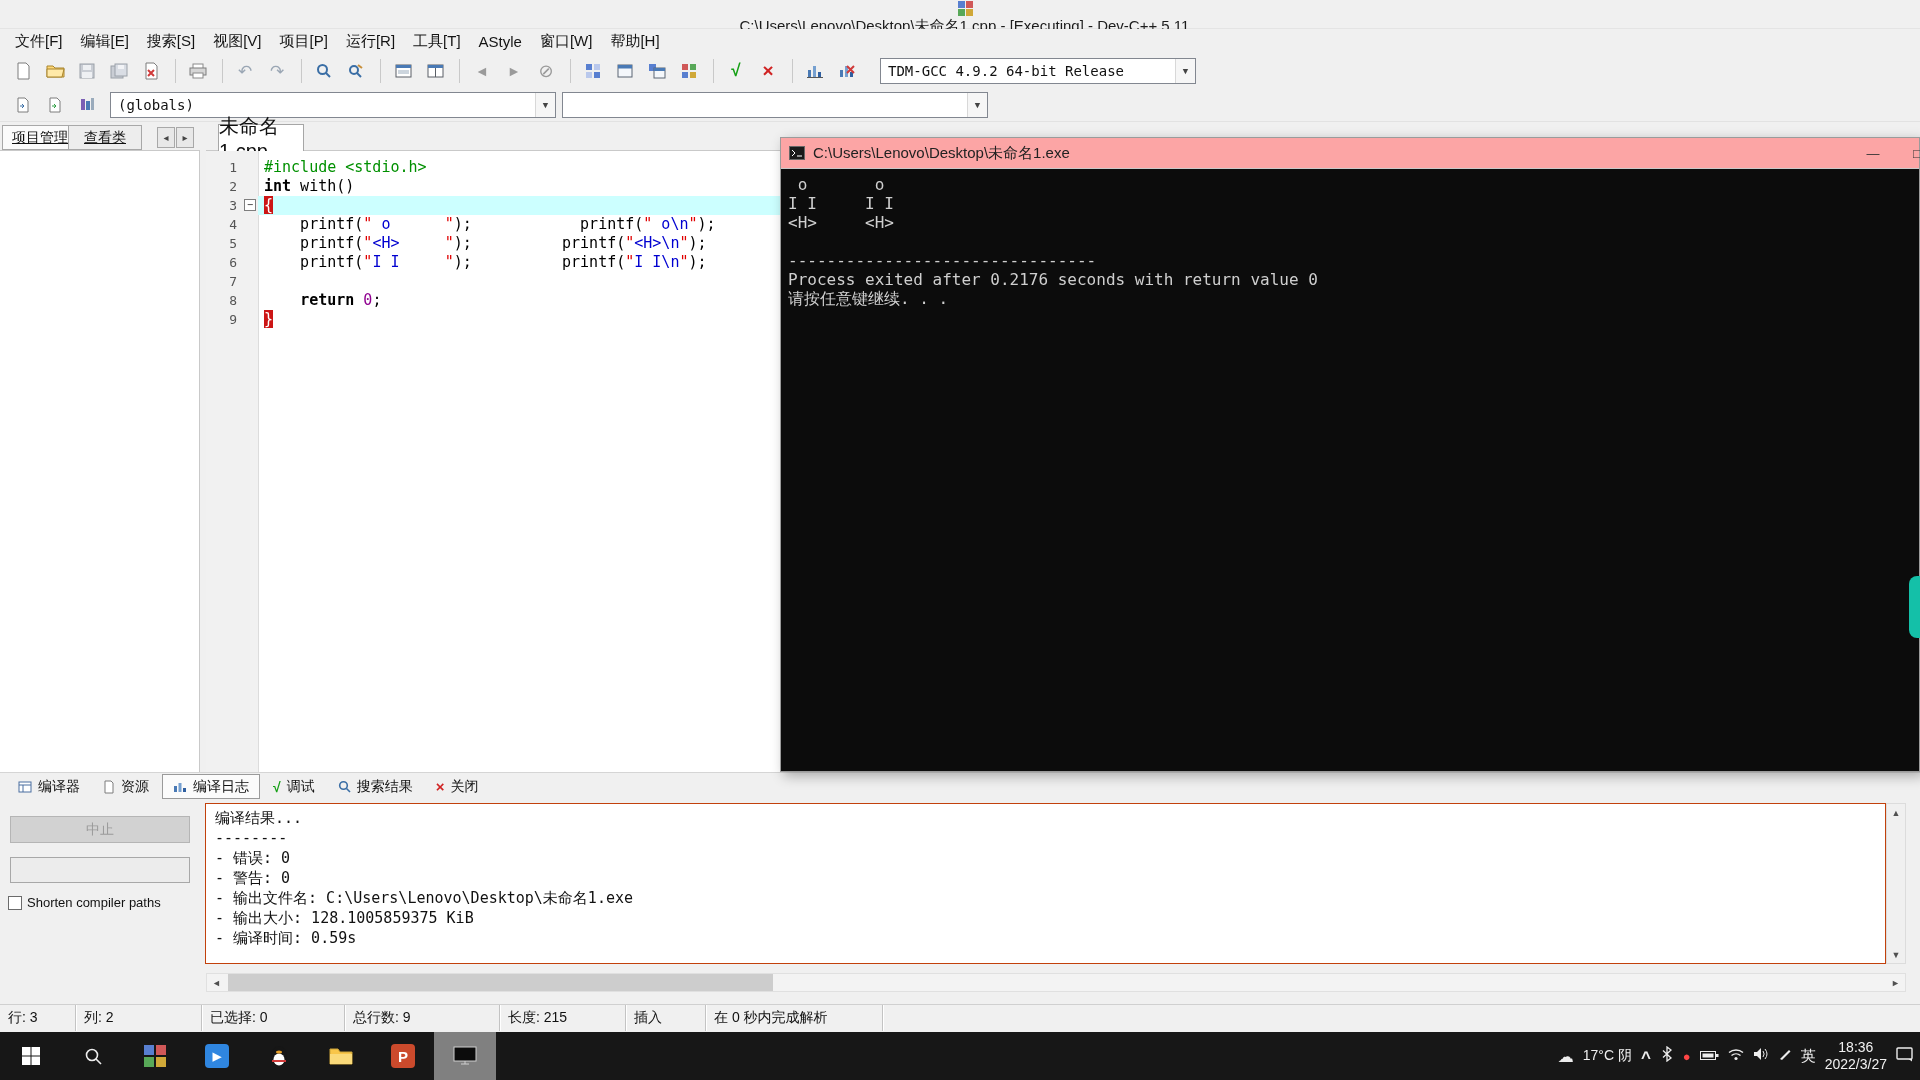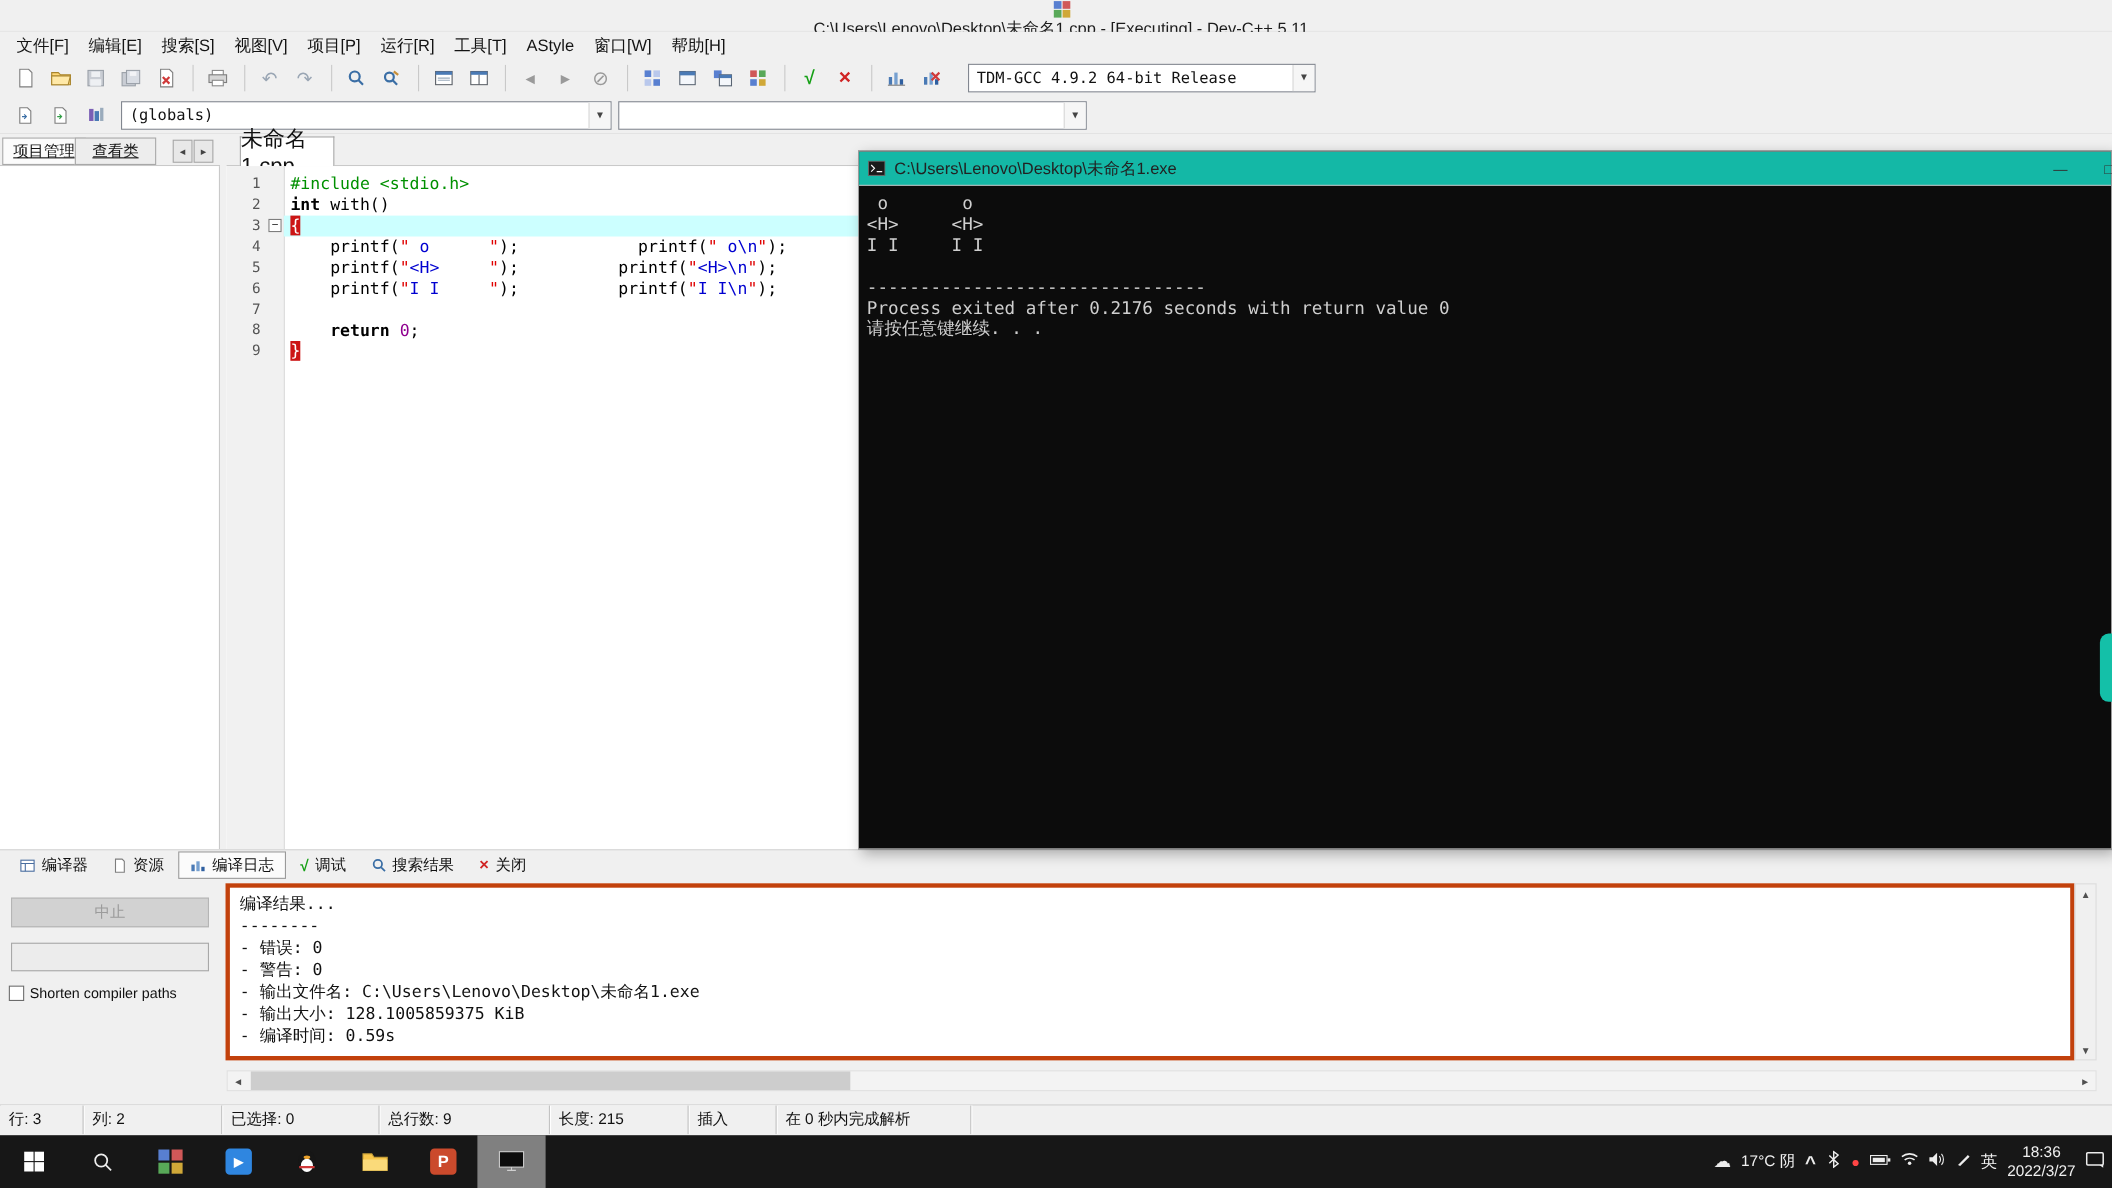--- a/index.html
+++ b/index.html
@@ -59,39 +59,39 @@
   .tk-pre { color:#009000; }
   .tk-kw { font-weight:bold; color:#000; }
   .tk-pl { color:#000; }
   .tk-str { color:#e00000; }
   .tk-strin { color:#0000d0; }
   .tk-num { color:#900090; }
   .tk-brace { background:#cc1515; color:#fff; }
 
   
   .console-win { left:780px; top:137px; width:1140px; height:635px; background:#0c0c0c; border:1px solid #9b9b9b; box-shadow:4px 4px 12px rgba(0,0,0,.3); z-index:30; }
-  .console-title { position:absolute; left:0; top:0; width:100%; height:31px; background:#14b8a6; display:flex; align-items:center; border-bottom:1px solid #c9c9c9; }
+  .console-title { position:absolute; left:0; top:0; width:100%; height:31px; background:#fca5a5; display:flex; align-items:center; border-bottom:1px solid #c9c9c9; }
   .console-title-text { margin-left:8px; font-size:15px; color:#222; white-space:nowrap; }
   .console-btns { position:absolute; right:-20px; top:0; display:flex; height:30px; }
   .console-btn { width:44px; height:100%; display:flex; align-items:center; justify-content:center; font-size:13px; color:#333; }
   .console-body { position:absolute; left:0; top:31px; right:0; bottom:0; background:#0c0c0c; padding:6px 0 0 7px; overflow:hidden; }
   .console-line { min-height:19px; font-family:"DejaVu Sans Mono",monospace; font-size:16px; line-height:19px; color:#cfcfcf; white-space:pre; }
 
   
   .bottom-tabs { left:0; top:772px; width:1920px; height:28px; background:#f0f0f0; border-top:1px solid #d5d5d5; display:flex; align-items:center; padding-left:8px; }
   .btab { display:flex; align-items:center; gap:6px; padding:0 10px; height:25px; font-size:14px; color:#111; margin-right:3px; }
   .btab.active { background:#fbfbfb; border:1px solid #9a9a9a; }
 
   
   .bottom-panel { left:0; top:800px; width:1920px; height:167px; background:#f0f0f0; }
   .abort-btn { position:absolute; left:10px; top:16px; width:180px; height:27px; background:#d2d2d2; border:1px solid #b5b5b5; color:#9b9b9b; font-size:14px; display:flex; align-items:center; justify-content:center; }
   .progress-box { position:absolute; left:10px; top:57px; width:180px; height:26px; background:#ececec; border:1px solid #a8a8a8; }
   .shorten-row { position:absolute; left:8px; top:95px; display:flex; align-items:center; gap:5px; font-size:13px; }
   .checkbox { width:14px; height:14px; background:#fff; border:1px solid #6b6b6b; }
-  .log-area { position:absolute; left:205px; top:3px; width:1681px; height:161px; background:#fff; border:4px solid #c2410c; padding:4px 0 0 9px; overflow:hidden; }
+  .log-area { position:absolute; left:205px; top:3px; width:1681px; height:161px; background:#fff; border:1px solid #c2410c; padding:4px 0 0 9px; overflow:hidden; }
   .log-line { font-family:"DejaVu Sans Mono",monospace; font-size:15px; line-height:20px; color:#111; white-space:pre; }
   .log-vscroll { position:absolute; left:1886px; top:3px; width:20px; height:161px; background:#f0f0f0; border:1px solid #dcdcdc; }
   .vs-arrow { position:absolute; left:0; width:18px; height:17px; display:flex; align-items:center; justify-content:center; font-size:9px; color:#505050; }
   .vs-up { top:0; } .vs-down { bottom:0; }
 
   
   .hscroll { left:206px; top:973px; width:1700px; height:19px; background:#f3f3f3; border:1px solid #e0e0e0; }
   .hs-arrow { position:absolute; top:0; width:19px; height:17px; display:flex; align-items:center; justify-content:center; font-size:9px; color:#505050; }
   .hs-left { left:0; } .hs-right { right:0; }
   .hs-thumb { position:absolute; left:21px; top:0; width:545px; height:17px; background:#cdcdcd; }
@@ -411,22 +411,22 @@
       </span>
       <span class="console-title-text">C:\Users\Lenovo\Desktop\未命名1.exe</span>
       <span class="console-btns">
         <span class="console-btn">—</span>
         <span class="console-btn">□</span>
       </span>
     </div>
     <div class="console-body">
 
     <div class="console-line"> o       o</div>
+        <div class="console-line">I I     I I</div>
         <div class="console-line">&lt;H&gt;     &lt;H&gt;</div>
-        <div class="console-line">I I     I I</div>
         <div class="console-line"></div>
         <div class="console-line">--------------------------------</div>
         <div class="console-line">Process exited after 0.2176 seconds with return value 0</div>
         <div class="console-line">请按任意键继续. . .</div>
       </div>
   </div>
 
   <div class="abs bottom-tabs">
     <span class="btab">
       <svg width="14" height="12">

